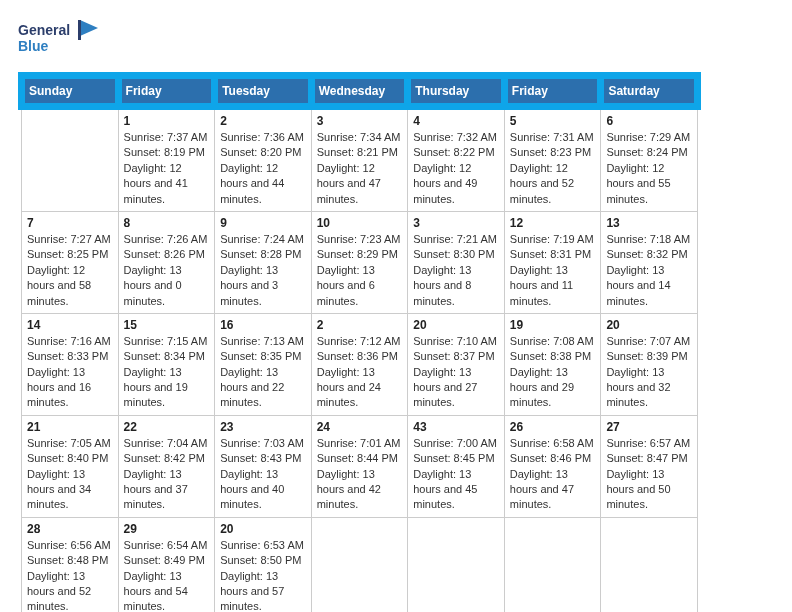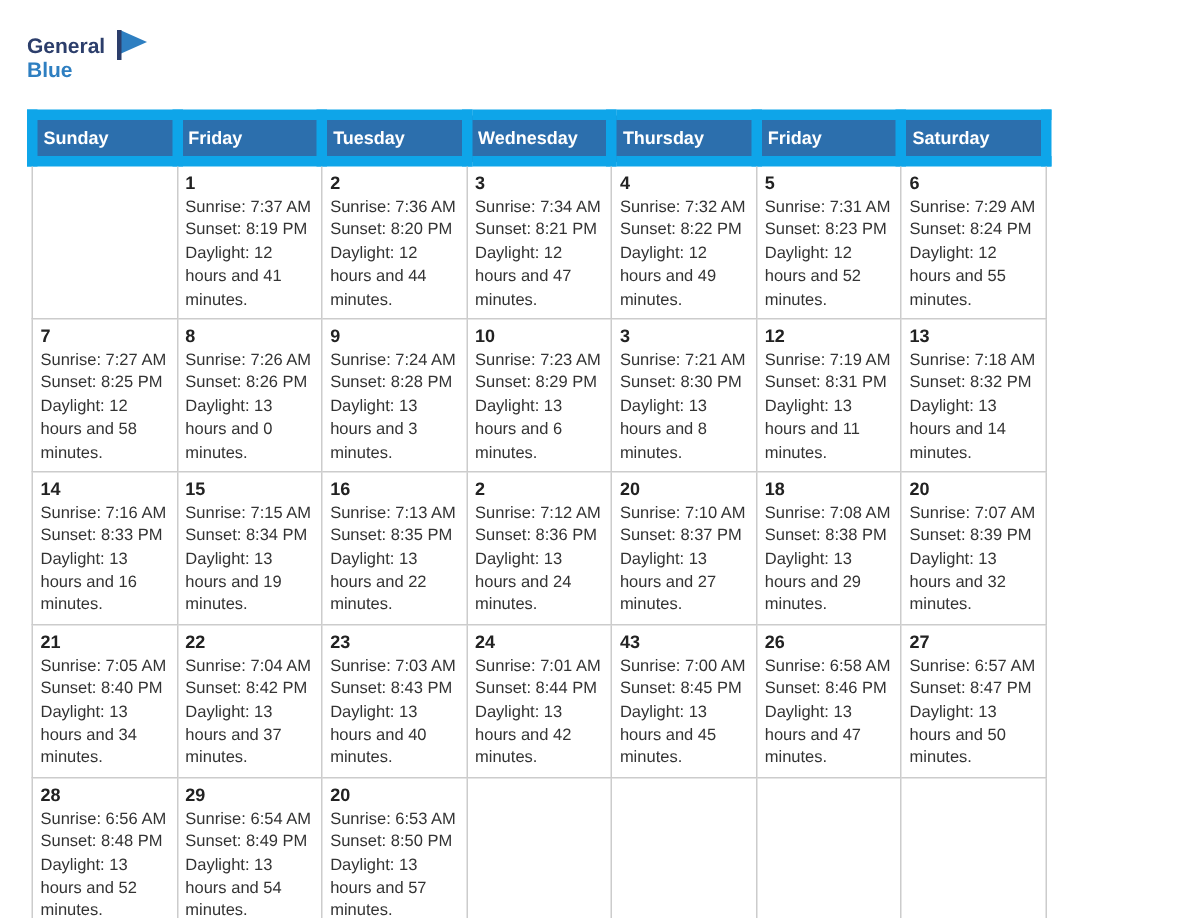--- a/index.html
+++ b/index.html
@@ -183,21 +183,21 @@
           </td>
           <td>
             <span class="day-number">2</span>
             <div class="day-info">Sunrise: 7:12 AM<br>Sunset: 8:36 PM<br>Daylight: 13 hours and 24 minutes.</div>
           </td>
           <td>
             <span class="day-number">20</span>
             <div class="day-info">Sunrise: 7:10 AM<br>Sunset: 8:37 PM<br>Daylight: 13 hours and 27 minutes.</div>
           </td>
           <td>
-            <span class="day-number">18</span>
+            <span class="day-number">19</span>
             <div class="day-info">Sunrise: 7:08 AM<br>Sunset: 8:38 PM<br>Daylight: 13 hours and 29 minutes.</div>
           </td>
           <td>
             <span class="day-number">20</span>
             <div class="day-info">Sunrise: 7:07 AM<br>Sunset: 8:39 PM<br>Daylight: 13 hours and 32 minutes.</div>
           </td>
         </tr>
         <tr>
           <td>
             <span class="day-number">21</span>

